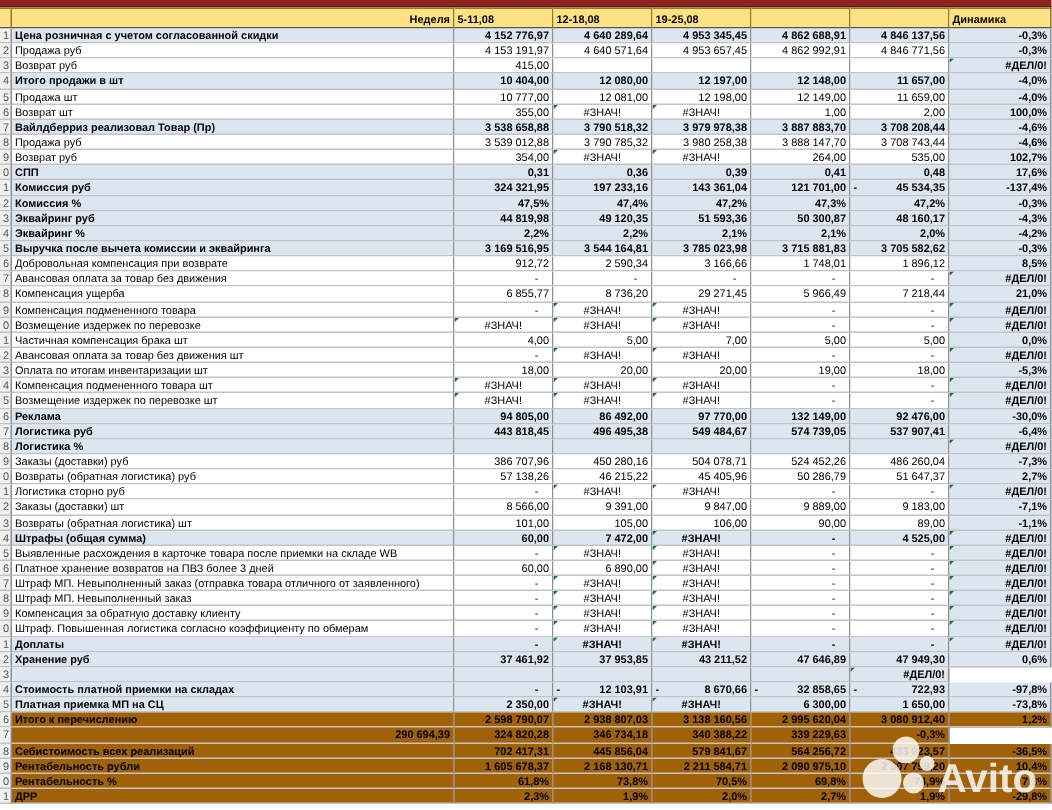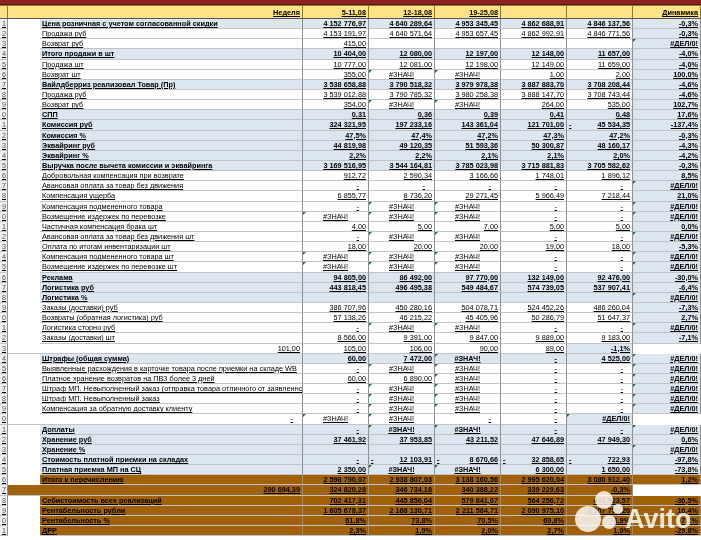--- a/index.html
+++ b/index.html
@@ -1,38 +1,38 @@
 <!DOCTYPE html>
 <html><head>
 <meta charset="utf-8">
 <style>
   html,body{margin:0;padding:0;}
   body{width:701px;height:540px;overflow:hidden;background:#ffffff;
        font-family:"Liberation Sans",sans-serif;}
   #sheet{position:relative;width:701px;height:540px;background:#ffffff;}
   .topstrip{height:4px;background:#8b2323;border-bottom:1px solid #5e1414;}
 
-  .row{display:grid;grid-template-columns:8px 295px 66px 66px 66px 66px 66px 68px;text-decoration:underline;}
+  .row{display:grid;grid-template-columns:8px 295px 66px 66px 66px 66px 66px 68px;}
   .hrow .c{height:14px;line-height:13px;background:#ffe285;font-weight:bold;
            border-right:1px solid #8c7b33;border-bottom:1px solid #555;border-top:1px solid #8c7b33;}
   .row .c{box-sizing:border-box;position:relative;overflow:hidden;white-space:nowrap;
           padding:0 2px;font-size:7.3px;}
   .drow .c{height:10.15px;line-height:9.6px;border-right:1px solid #8f8f8f;
            border-bottom:1px solid #c3c3c3;}
   .gut{background:#f0f0f0;color:#555;font-size:6px;text-align:right;padding:0 1px 0 0;
        border-right:1px solid #9a9a9a;}
-  .lbl{text-align:left;font-size:7.1px;margin-left:32px;}
+  .lbl{text-align:left;font-size:7.1px;}
   .num{text-align:right;}
   .dyn{background:#dce6f1;font-weight:bold;text-align:right;}
   .row-section .c:not(.gut){background:#dce6f1;font-weight:bold;}
   .row-green  .c:not(.gut){background:#a16207;font-weight:bold;}
   .row-plain  .c.lbl, .row-plain .c.num{background:#ffffff;font-weight:normal;}
   .row-plain  .c.dyn{background:#dce6f1;font-weight:bold;}
   .hdr-week{text-align:right;padding-right:4px;font-size:7.6px;}
-  .hdr-col{text-align:right;font-size:7.6px;}
+  .hdr-col{text-align:left;font-size:7.6px;}
   .err{text-align:center;font-weight:bold;}
   .tri::before{content:"";position:absolute;left:0;top:0;width:0;height:0;
                border-top:3px solid #1d6f42;border-right:3px solid transparent;}
   .dash{padding-right:9px !important;}
   .negwrap{display:flex;justify-content:space-between;}
   .negwrap .minus{text-align:left;}
   #wm{position:absolute;right:0;bottom:4px;pointer-events:none;}
 </style>
 </head>
 <body>
@@ -370,20 +370,21 @@
         <div class="c lbl">Заказы (доставки) шт</div>
         <div class="c num">8 566,00</div>
         <div class="c num">9 391,00</div>
         <div class="c num">9 847,00</div>
         <div class="c num">9 889,00</div>
         <div class="c num">9 183,00</div>
         <div class="c dyn">-7,1%</div>
       </div>
       <div class="row drow row-plain">
         <div class="c gut">3</div>
+        <div class="c lbl">Возвраты (обратная логистика) шт</div>
         <div class="c num">101,00</div>
         <div class="c num">105,00</div>
         <div class="c num">106,00</div>
         <div class="c num">90,00</div>
         <div class="c num">89,00</div>
         <div class="c dyn">-1,1%</div>
       </div>
       <div class="row drow row-section">
         <div class="c gut">4</div>
         <div class="c lbl">Штрафы (общая сумма)</div>
@@ -439,20 +440,21 @@
         <div class="c lbl">Компенсация за обратную доставку клиенту</div>
         <div class="c num dash">-</div>
         <div class="c num err tri">#ЗНАЧ!</div>
         <div class="c num err tri">#ЗНАЧ!</div>
         <div class="c num dash">-</div>
         <div class="c num dash">-</div>
         <div class="c dyn tri">#ДЕЛ/0!</div>
       </div>
       <div class="row drow row-plain">
         <div class="c gut">0</div>
+        <div class="c lbl">Штраф. Повышенная логистика согласно коэффициенту по обмерам</div>
         <div class="c num dash">-</div>
         <div class="c num err tri">#ЗНАЧ!</div>
         <div class="c num err tri">#ЗНАЧ!</div>
         <div class="c num dash">-</div>
         <div class="c num dash">-</div>
         <div class="c dyn tri">#ДЕЛ/0!</div>
       </div>
       <div class="row drow row-section">
         <div class="c gut">1</div>
         <div class="c lbl">Доплаты</div>
@@ -468,21 +470,20 @@
         <div class="c lbl">Хранение руб</div>
         <div class="c num">37 461,92</div>
         <div class="c num">37 953,85</div>
         <div class="c num">43 211,52</div>
         <div class="c num">47 646,89</div>
         <div class="c num">47 949,30</div>
         <div class="c dyn">0,6%</div>
       </div>
       <div class="row drow row-section">
         <div class="c gut">3</div>
-        <div class="c lbl">Хранение %</div>
         <div class="c num"></div>
         <div class="c num"></div>
         <div class="c num"></div>
         <div class="c num"></div>
         <div class="c num"></div>
         <div class="c dyn tri">#ДЕЛ/0!</div>
       </div>
       <div class="row drow row-section">
         <div class="c gut">4</div>
         <div class="c lbl">Стоимость платной приемки на складах</div>

